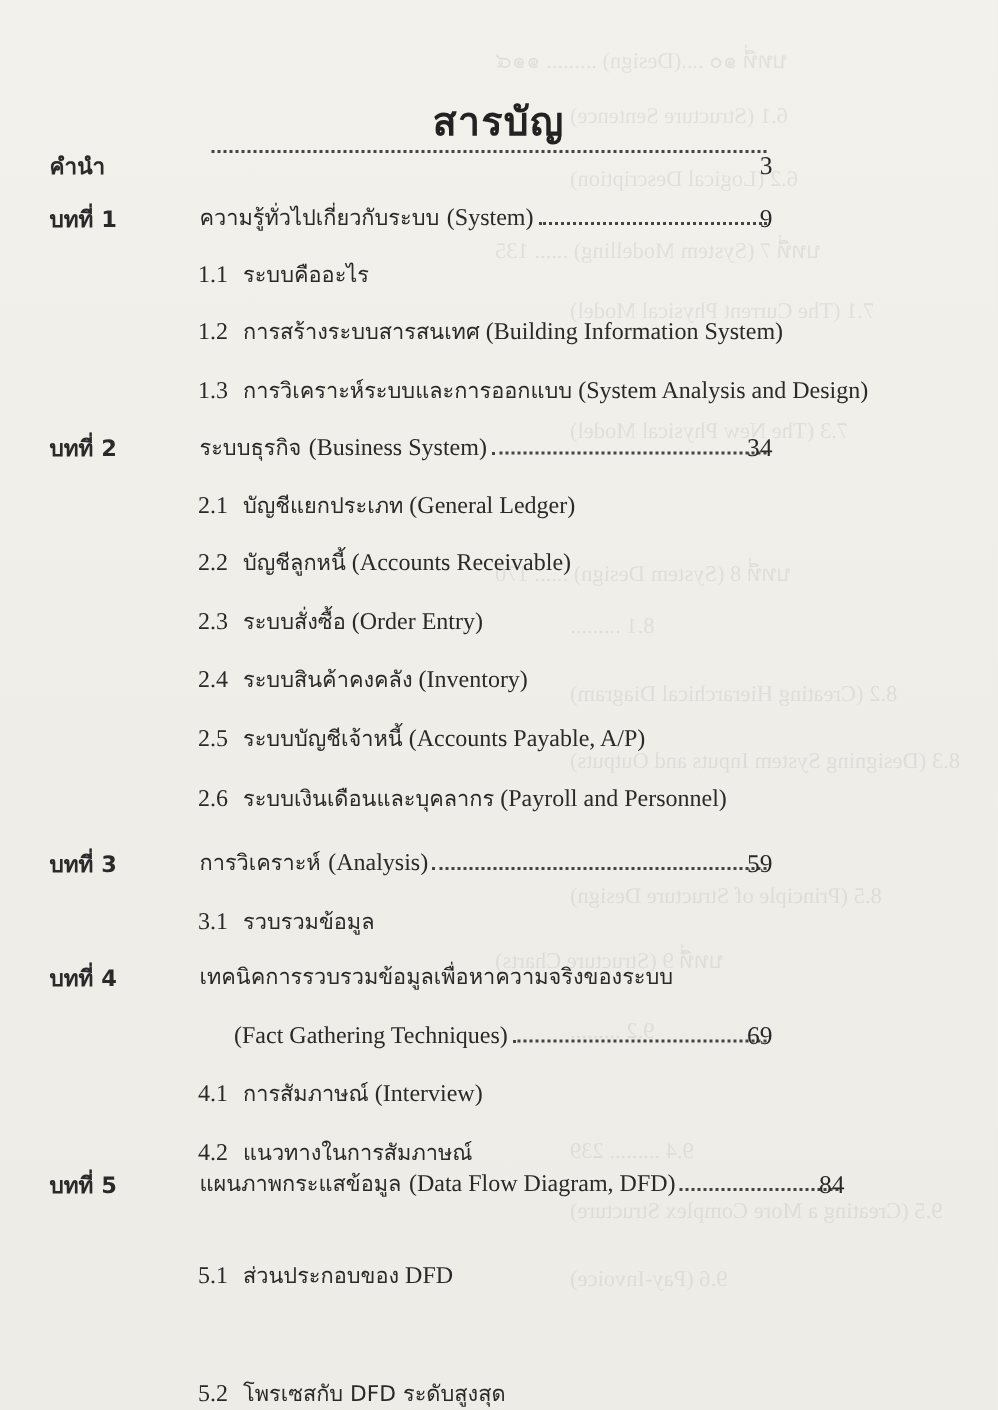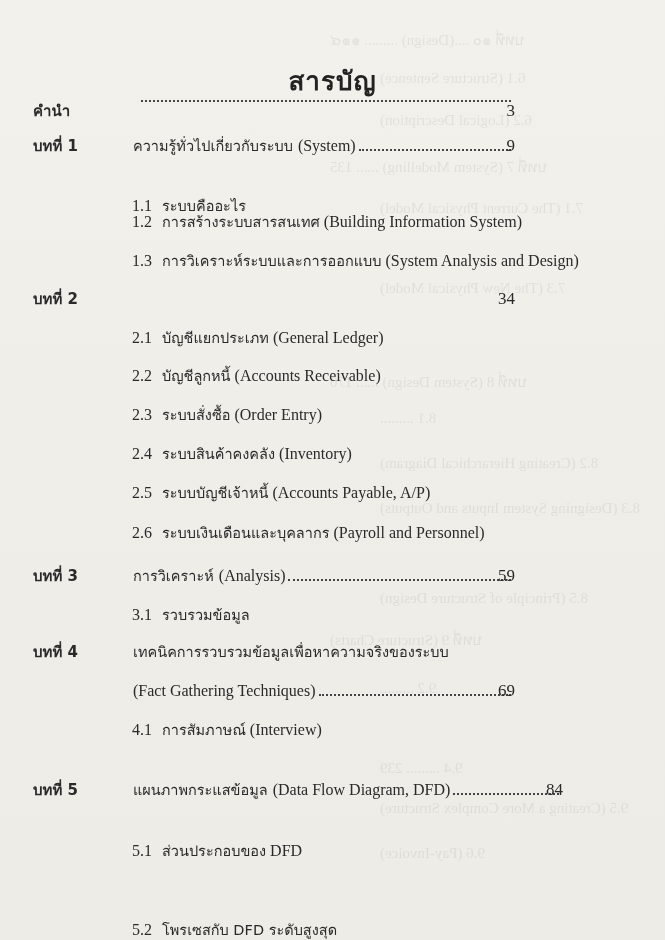--- a/index.html
+++ b/index.html
@@ -28,21 +28,21 @@
   .row { position: absolute; left: 0; width: 573px; height: 24px; font-size: 16px; line-height: 24px; }
   .chap-label {
     position: absolute; left: 33px;
     font-family: "DejaVu Sans", sans-serif; font-weight: bold; font-size: 15px; color: #2a2a2a;
   }
   .chap-title {
     position: absolute; left: 133px; right: 60px;
     display: flex; align-items: baseline;
   }
   .chap-title .text { white-space: nowrap; font-family: "DejaVu Sans", sans-serif; font-size: 14.5px; }
-  .chap-title .text.en { font-family: "Liberation Serif", serif; font-size: 16px; }
+  .chap-title .text.en { font-family: "Liberation Serif", serif; font-size: 16px; margin-left: 23px; }
   .dots {
     flex: 1; border-bottom: 2px dotted #444; margin: 0 2px 5px 3px; height: 1px;
   }
   .pg { position: absolute; right: 58px; font-size: 17px; }
   .sub { position: absolute; left: 132px; white-space: nowrap; font-size: 16px; }
   .sub .num { display: inline-block; width: 30px; font-family: "Liberation Serif", serif; }
   .sub .th { font-family: "DejaVu Sans", sans-serif; font-size: 14.5px; }
   .mix-en { font-family: "Liberation Serif", serif; font-size: 16px; }
 </style>
 </head>
@@ -81,32 +81,37 @@
 
   <div class="row" style="top:134px;">
     <span class="chap-label">บทที่ 1</span>
     <div class="chap-title">
       <span class="text">ความรู้ทั่วไปเกี่ยวกับระบบ</span>
       <span class="text en" style="margin-left:5px;">(System)</span>
       <span class="dots"></span>
     </div>
     <span class="pg">9</span>
   </div>
-  <div class="row" style="top:172px;margin-top:22px;">
+  <div class="row" style="top:172px;">
     <span class="sub"><span class="num">1.1</span><span class="th">ระบบคืออะไร</span></span>
   </div>
   <div class="row" style="top:210px;">
     <span class="sub"><span class="num">1.2</span><span class="th">การสร้างระบบสารสนเทศ</span> <span class="mix-en">(Building Information System)</span></span>
   </div>
   <div class="row" style="top:249px;">
     <span class="sub"><span class="num">1.3</span><span class="th">การวิเคราะห์ระบบและการออกแบบ</span> <span class="mix-en">(System Analysis and Design)</span></span>
   </div>
 
   <div class="row" style="top:287px;">
     <span class="chap-label">บทที่ 2</span>
+    <div class="chap-title">
+      <span class="text">ระบบธุรกิจ</span>
+      <span class="text en" style="margin-left:5px;">(Business System)</span>
+      <span class="dots"></span>
+    </div>
     <span class="pg">34</span>
   </div>
   <div class="row" style="top:326px;">
     <span class="sub"><span class="num">2.1</span><span class="th">บัญชีแยกประเภท</span> <span class="mix-en">(General Ledger)</span></span>
   </div>
   <div class="row" style="top:364px;">
     <span class="sub"><span class="num">2.2</span><span class="th">บัญชีลูกหนี้</span> <span class="mix-en">(Accounts Receivable)</span></span>
   </div>
   <div class="row" style="top:403px;">
     <span class="sub"><span class="num">2.3</span><span class="th">ระบบสั่งซื้อ</span> <span class="mix-en">(Order Entry)</span></span>
@@ -143,20 +148,23 @@
   <div class="row" style="top:679px;">
     <div class="chap-title">
       <span class="text en">(Fact Gathering Techniques)</span>
       <span class="dots"></span>
     </div>
     <span class="pg">69</span>
   </div>
   <div class="row" style="top:718px;">
     <span class="sub"><span class="num">4.1</span><span class="th">การสัมภาษณ์</span> <span class="mix-en">(Interview)</span></span>
   </div>
+  <div class="row" style="top:757px;">
+    <span class="sub"><span class="num">4.2</span><span class="th">แนวทางในการสัมภาษณ์</span></span>
+  </div>
 
   <div class="row" style="top:778px;padding-left:48px;">
     <span class="chap-label">บทที่ 5</span>
     <div class="chap-title">
       <span class="text">แผนภาพกระแสข้อมูล</span>
       <span class="text en" style="margin-left:5px;">(Data Flow Diagram, DFD)</span>
       <span class="dots"></span>
     </div>
     <span class="pg">84</span>
   </div>

